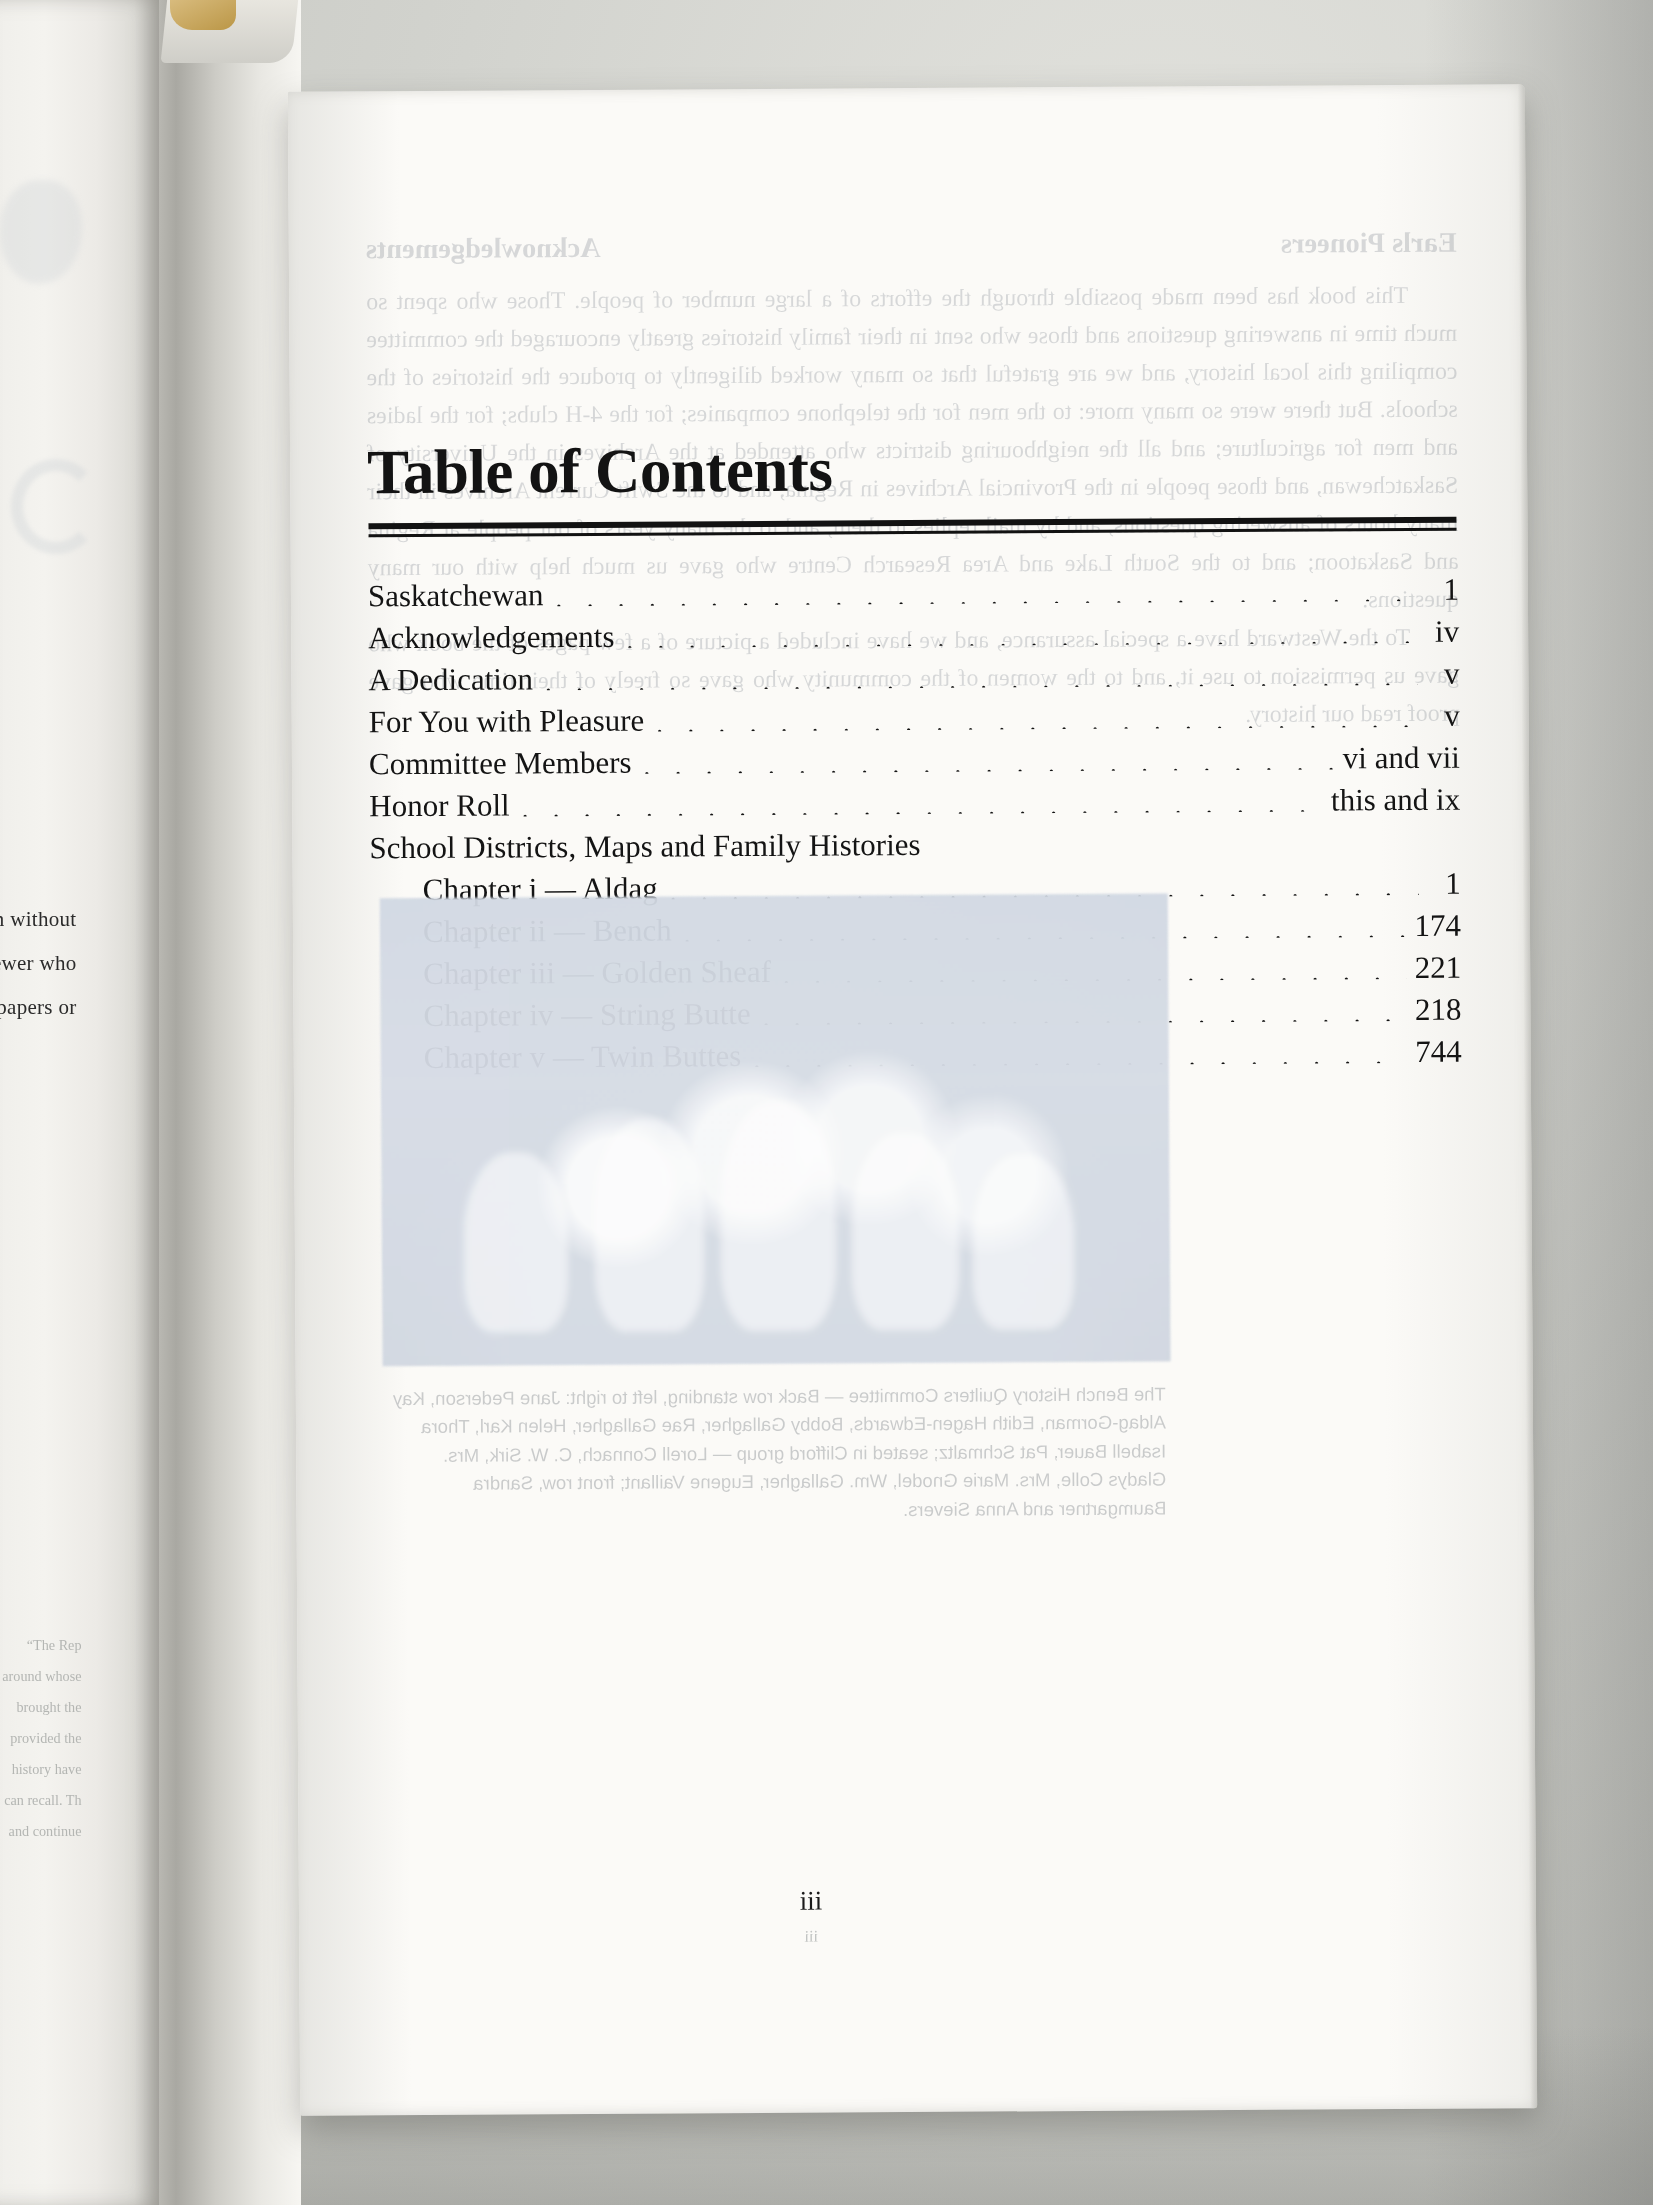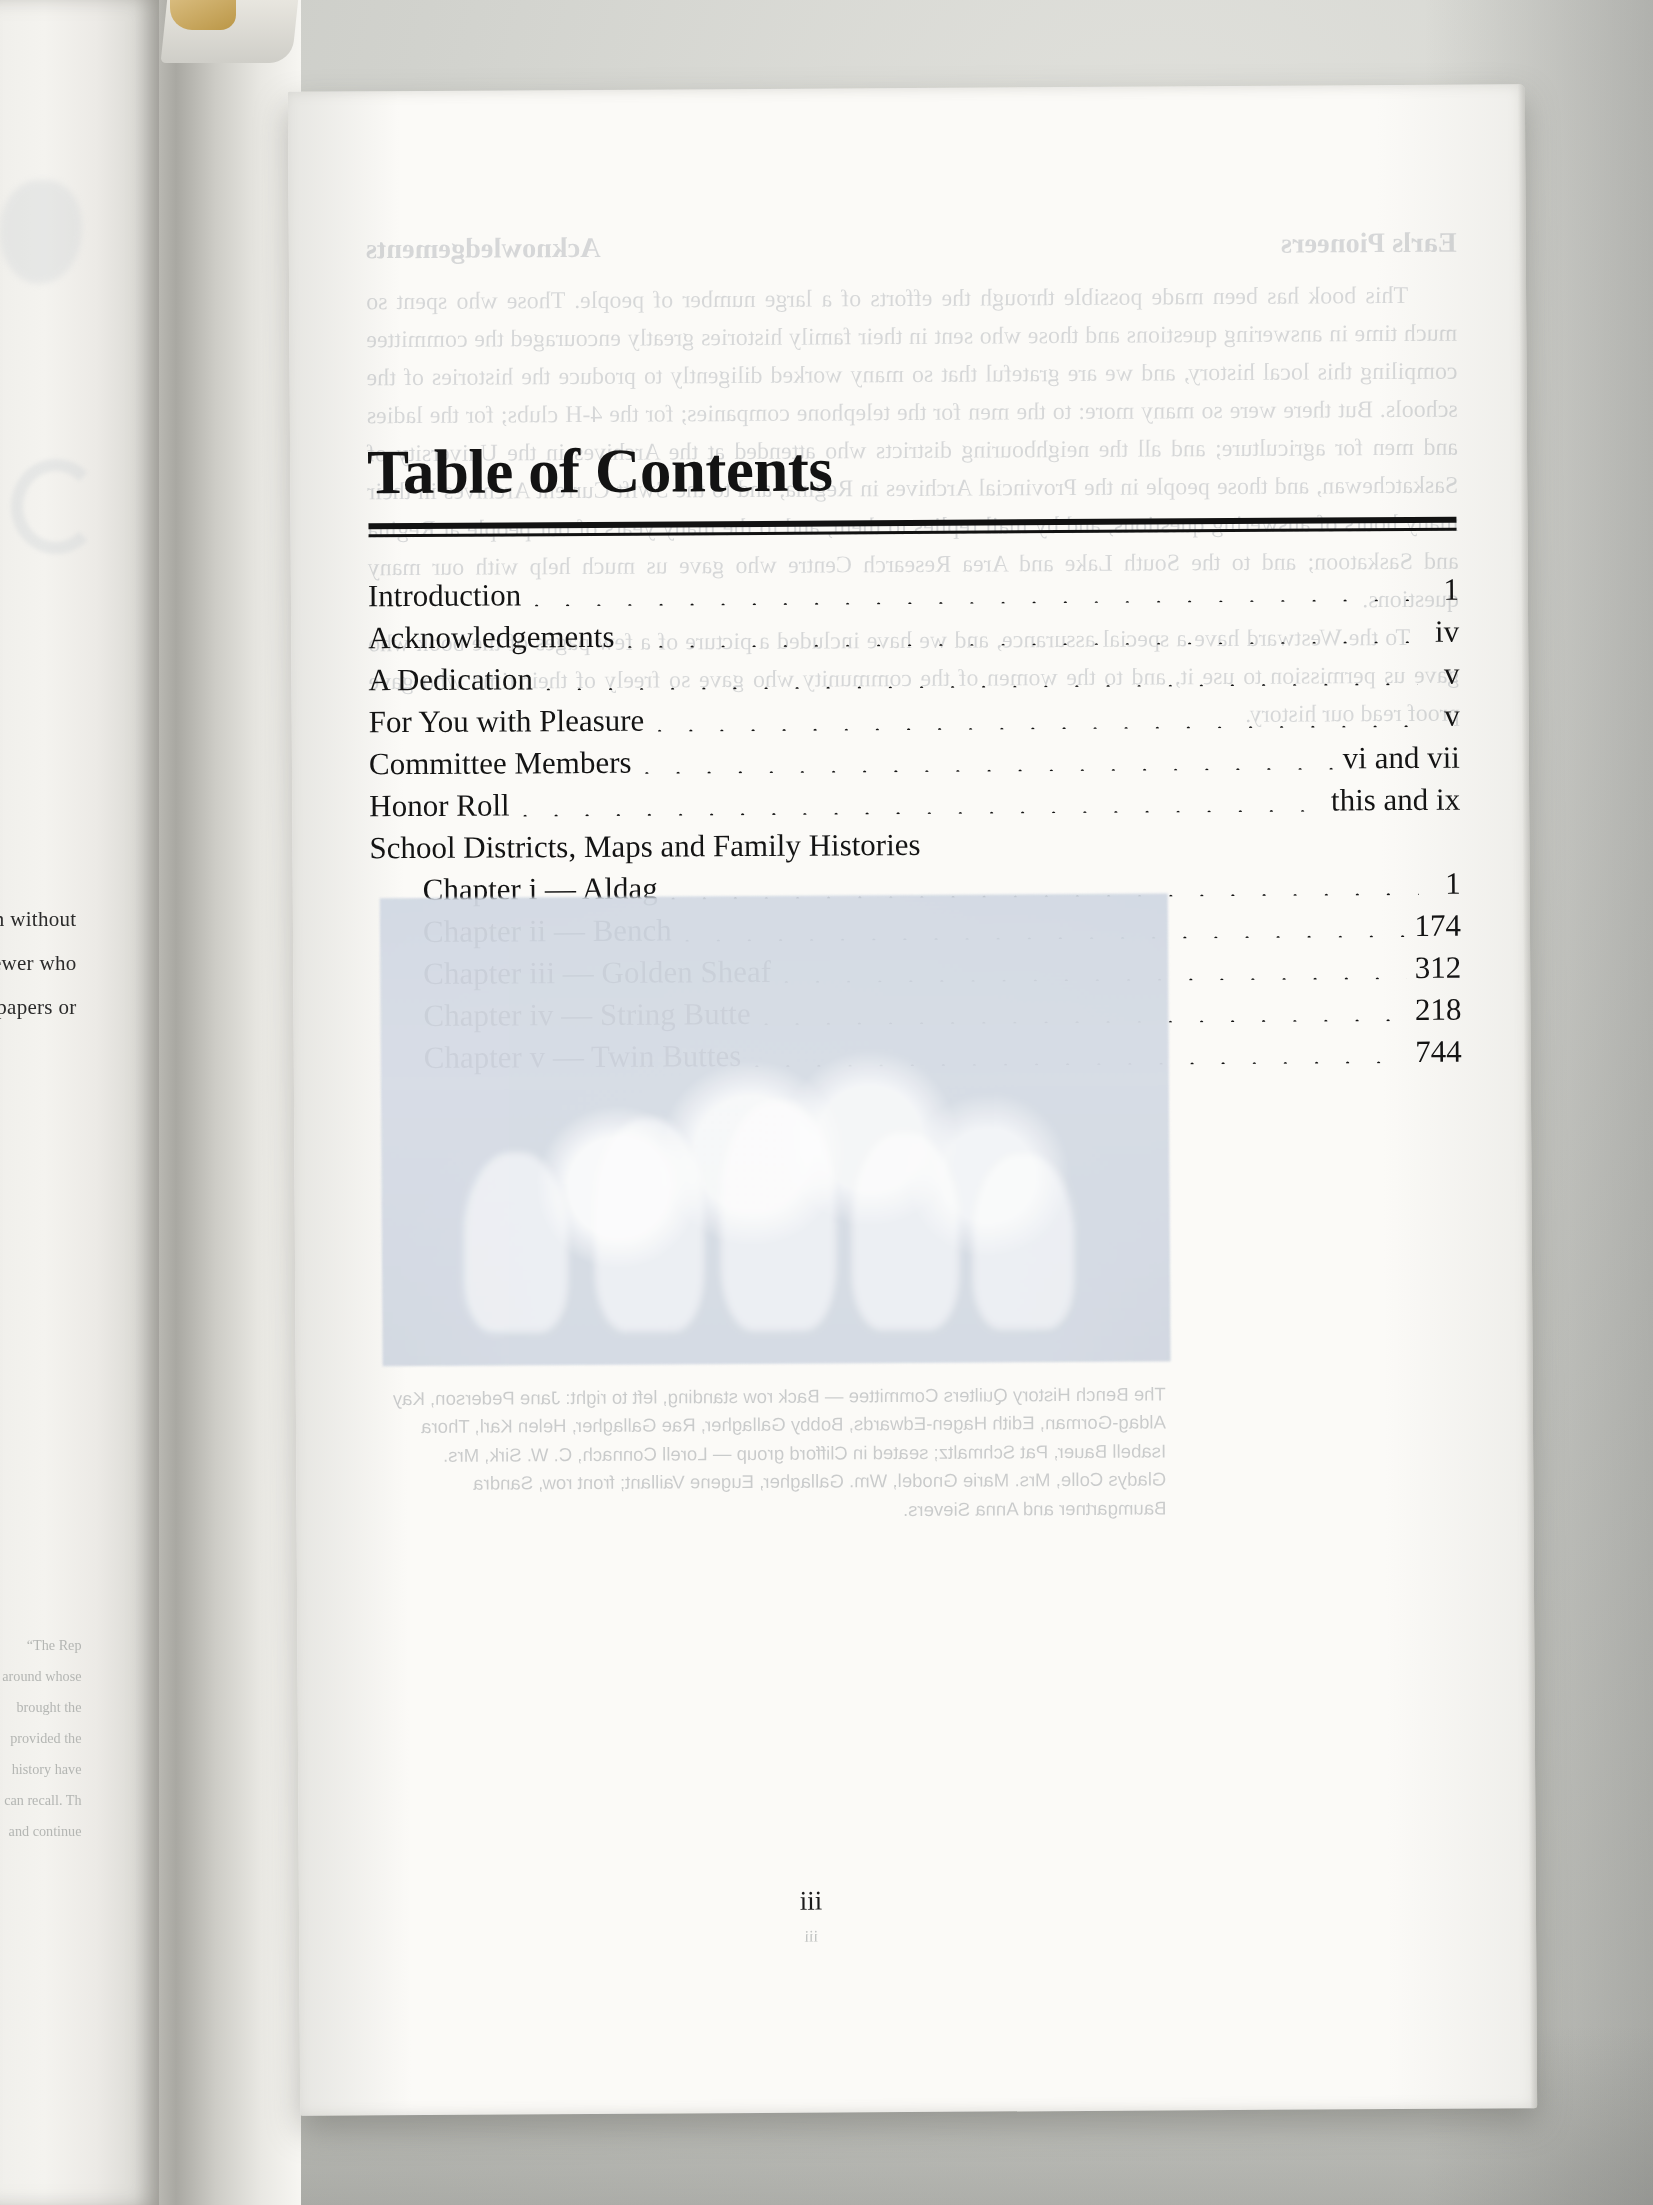--- a/index.html
+++ b/index.html
@@ -343,21 +343,21 @@
     <div class="toc-title">Table of Contents</div>
 
     <div class="rule-group">
       <div class="rule-thick"></div>
       <div class="rule-gap"></div>
       <div class="rule-thin"></div>
     </div>
 
     <div class="toc-list" id="toc-list">
         <div class="toc-row">
-          <span class="toc-label">Introduction</span>
+          <span class="toc-label">Saskatchewan</span>
           <span class="toc-dots">. . . . . . . . . . . . . . . . . . . . . . . . . . . . . . . . . . . . . . . . . . . . . . . . . . . . . . . . . . . . . . . . . . . . . .</span>
           <span class="toc-page">1</span>
         </div>
         <div class="toc-row">
           <span class="toc-label">Acknowledgements</span>
           <span class="toc-dots">. . . . . . . . . . . . . . . . . . . . . . . . . . . . . . . . . . . . . . . . . . . . . . . . . . . . . . . . . . . . . . . . . . . . . .</span>
           <span class="toc-page">iv</span>
         </div>
         <div class="toc-row">
           <span class="toc-label">A Dedication</span>
@@ -390,21 +390,21 @@
           <span class="toc-page">1</span>
         </div>
         <div class="toc-row indent">
           <span class="toc-label">Chapter ii — Bench</span>
           <span class="toc-dots">. . . . . . . . . . . . . . . . . . . . . . . . . . . . . . . . . . . . . . . . . . . . . . . . . . . . . . . . . . . . . . . . . . . . . .</span>
           <span class="toc-page">174</span>
         </div>
         <div class="toc-row indent">
           <span class="toc-label">Chapter iii — Golden Sheaf</span>
           <span class="toc-dots">. . . . . . . . . . . . . . . . . . . . . . . . . . . . . . . . . . . . . . . . . . . . . . . . . . . . . . . . . . . . . . . . . . . . . .</span>
-          <span class="toc-page">312</span>
+          <span class="toc-page">221</span>
         </div>
         <div class="toc-row indent">
           <span class="toc-label">Chapter iv — String Butte</span>
           <span class="toc-dots">. . . . . . . . . . . . . . . . . . . . . . . . . . . . . . . . . . . . . . . . . . . . . . . . . . . . . . . . . . . . . . . . . . . . . .</span>
           <span class="toc-page">218</span>
         </div>
         <div class="toc-row indent">
           <span class="toc-label">Chapter v — Twin Buttes</span>
           <span class="toc-dots">. . . . . . . . . . . . . . . . . . . . . . . . . . . . . . . . . . . . . . . . . . . . . . . . . . . . . . . . . . . . . . . . . . . . . .</span>
           <span class="toc-page">744</span>

